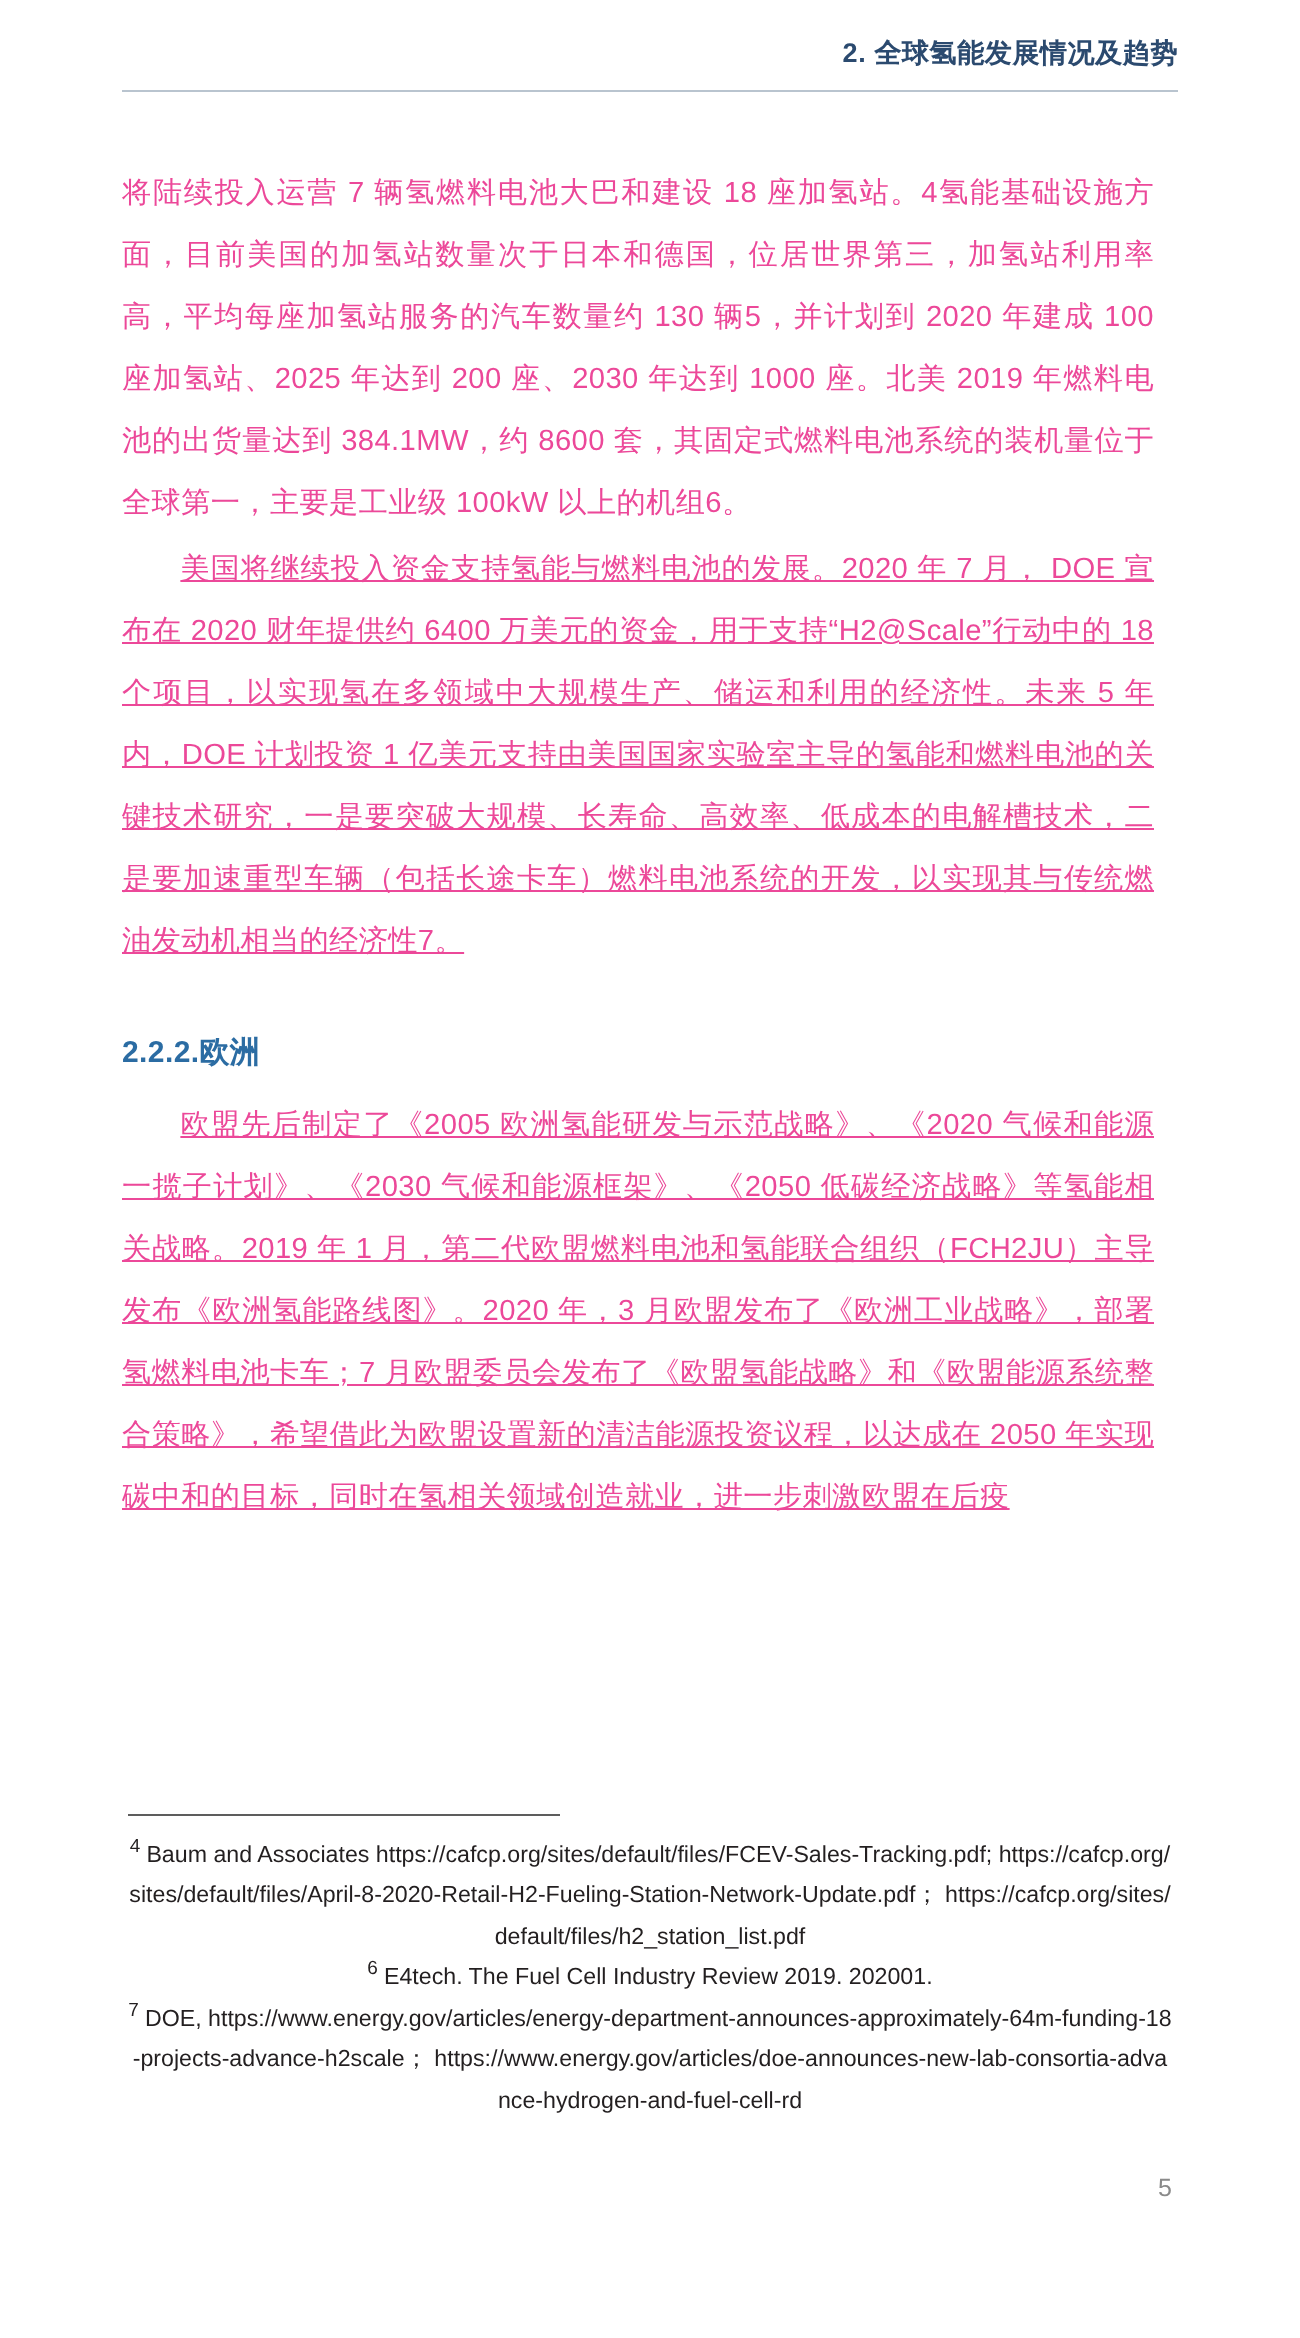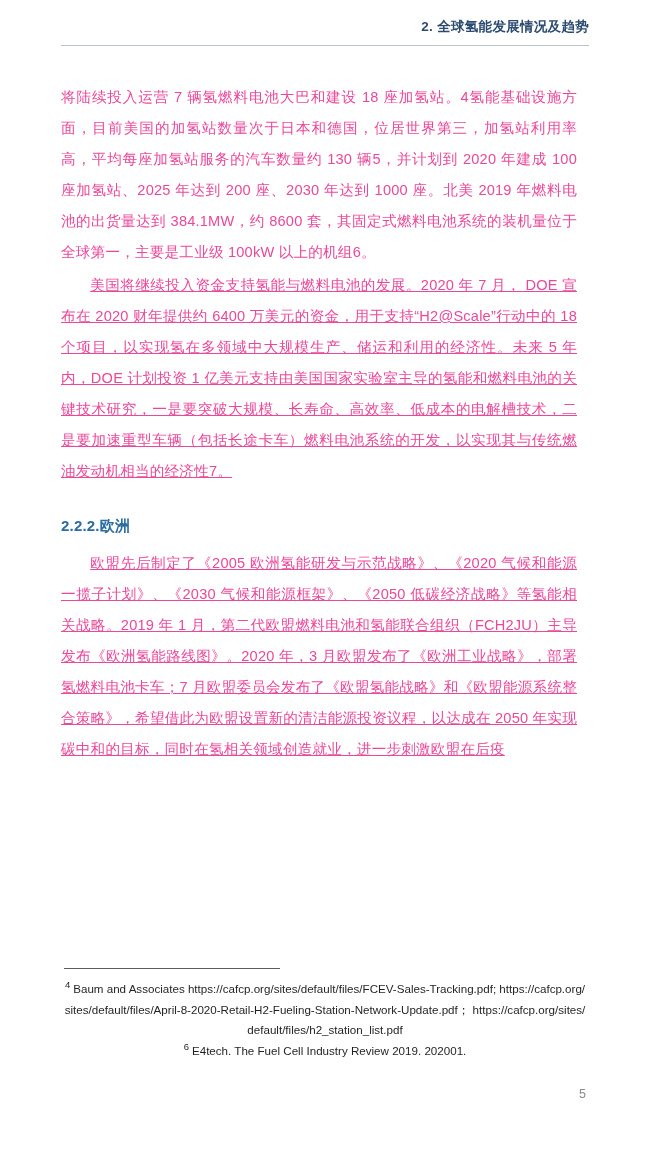--- a/index.html
+++ b/index.html
@@ -118,17 +118,20 @@
 
   <div class="footnote-area">
     <div class="footnote-rule"></div>
 
     <p class="footnote">
       <span class="mark">4</span><span>Baum and Associates https://cafcp.org/sites/default/files/FCEV-Sales-Tracking.pdf; https://cafcp.org/sites/default/files/April-8-2020-Retail-H2-Fueling-Station-Network-Update.pdf； https://cafcp.org/sites/default/files/h2_station_list.pdf</span>
     </p>
     <p class="footnote">
       <span class="mark">6</span><span>E4tech. The Fuel Cell Industry Review 2019. 202001.</span>
     </p>
+    <p class="footnote">
+      <span class="mark">7</span><span>DOE, https://www.energy.gov/articles/energy-department-announces-approximately-64m-funding-18-projects-advance-h2scale； https://www.energy.gov/articles/doe-announces-new-lab-consortia-advance-hydrogen-and-fuel-cell-rd</span>
+    </p>
   </div>
 
   <div class="page-number">5</div>
 
 </div>
 
 </body></html>

